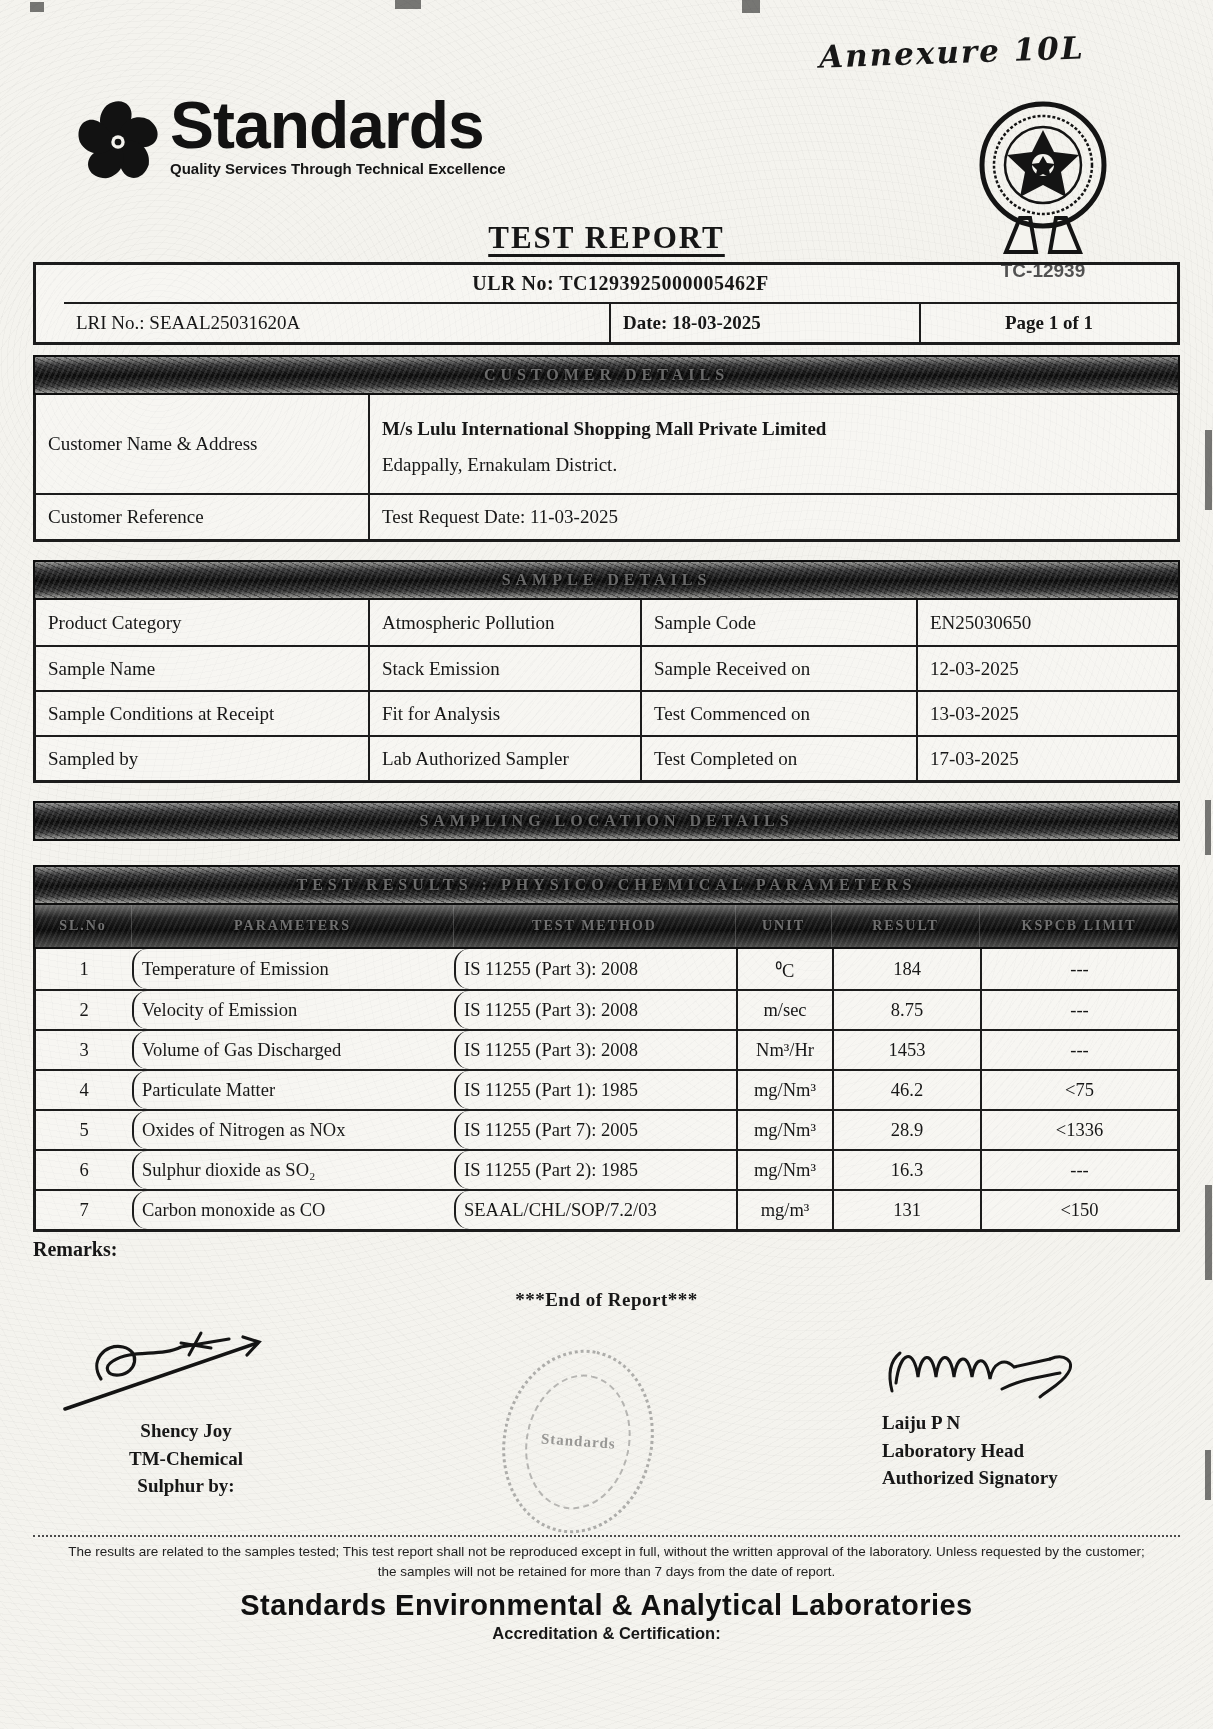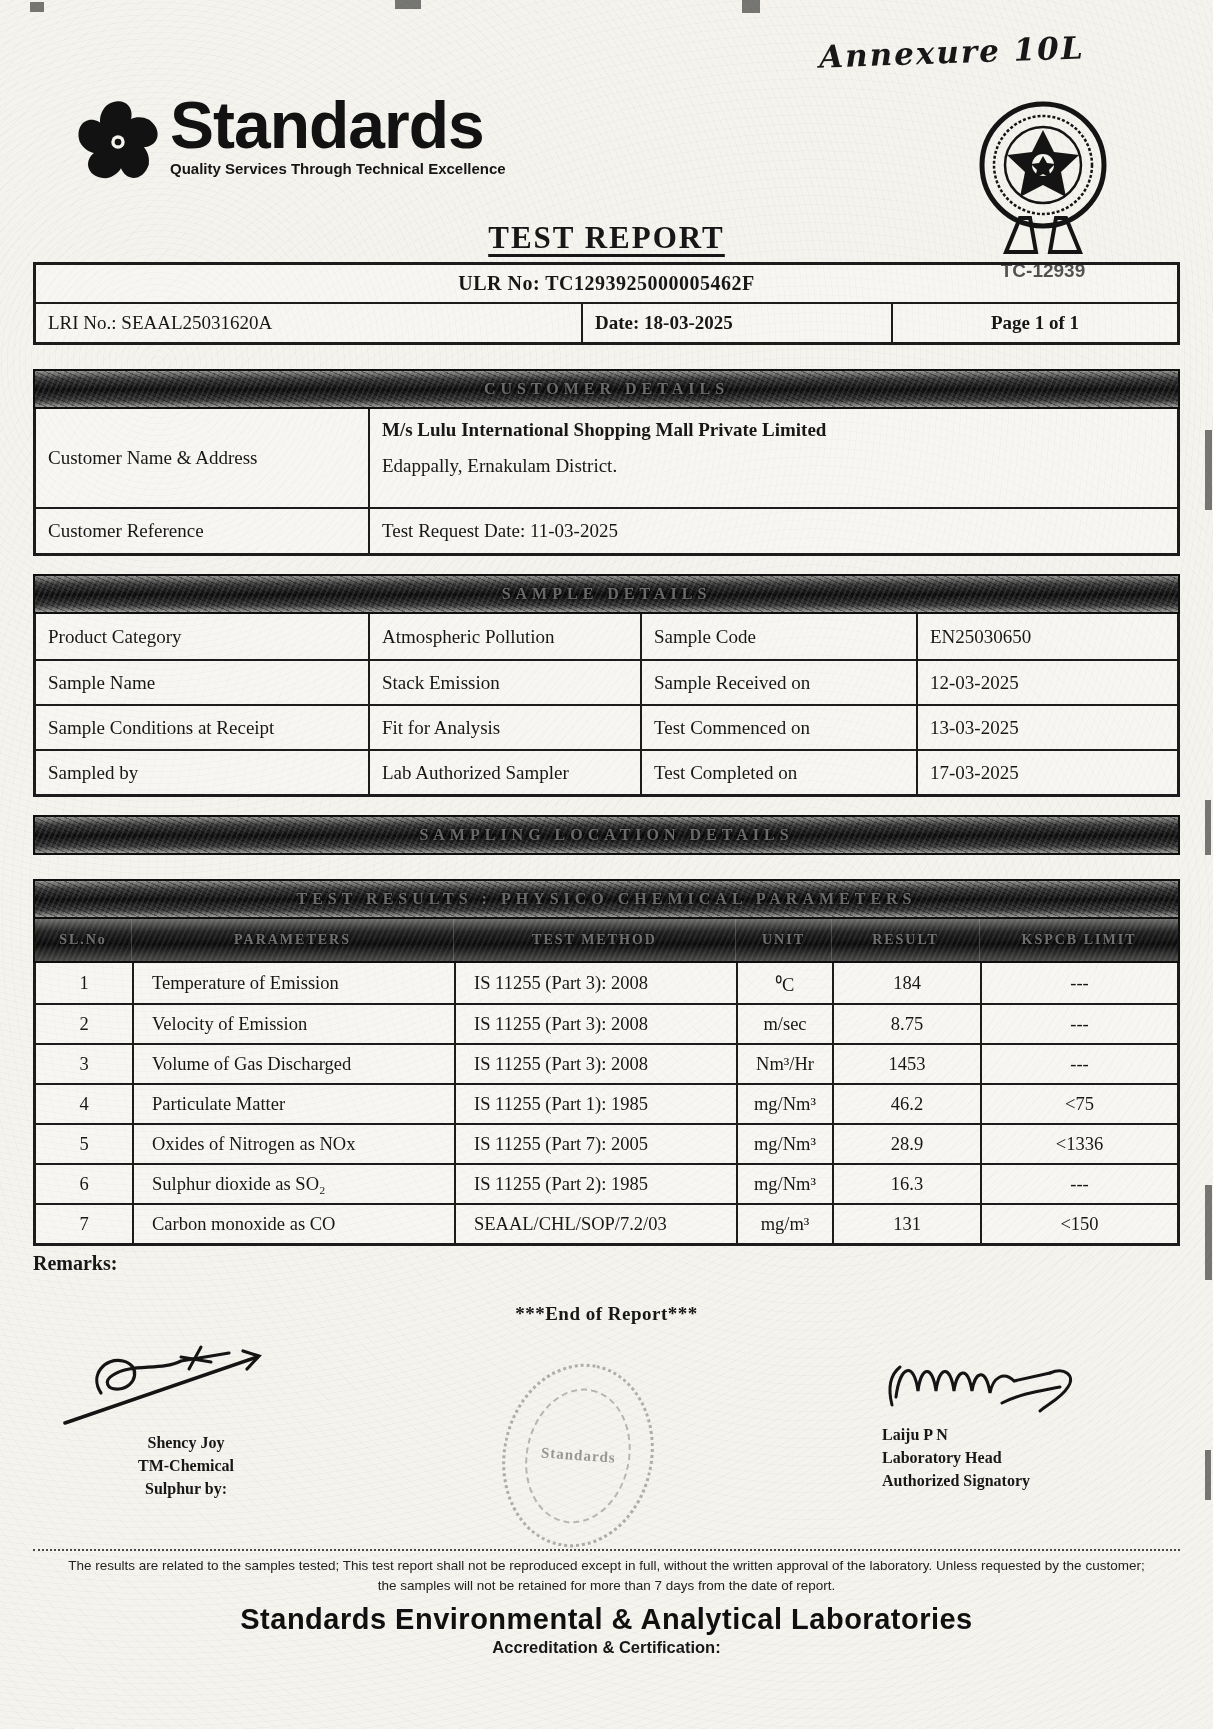--- a/index.html
+++ b/index.html
@@ -77,51 +77,51 @@
       linear-gradient(180deg, #8f8f8d 0%, #39393a 22%, #0d0d0d 52%, #3a3a3a 82%, #999996 100%);
     color:rgba(235,235,235,0.42);
     text-shadow:0 0 3px rgba(0,0,0,0.95), 0 0 7px rgba(0,0,0,0.8);
     font-weight:bold; letter-spacing:5px; font-size:16px;
     font-family:"Liberation Serif", serif;
   }
   .sect { margin-bottom:18px; }
 
   .cust-row1 { grid-template-columns:332px 1fr; min-height:98px; }
   .cust-row2 { grid-template-columns:332px 1fr; min-height:46px; }
-  .cust-val { display:block; padding-top:10px; }
+  .cust-val { display:block; padding-top:23px; }
   .cust-name { font-weight:bold; font-size:19px; margin-bottom:14px; }
 
   .four-col { grid-template-columns:332px 272px 276px 1fr; min-height:45px; }
 
   .res-head {
     height:44px; border:2px solid #0e0e0e; border-top:none;
     display:grid; grid-template-columns:96px 322px 282px 96px 148px 1fr;
     background:
       repeating-linear-gradient(115deg, rgba(255,255,255,0.07) 0 2px, rgba(0,0,0,0) 2px 5px),
       linear-gradient(180deg, #6d6d6c 0%, #222 30%, #0b0b0b 60%, #4a4a49 100%);
   }
   .res-head .hcell {
     display:flex; align-items:center; justify-content:center;
     color:rgba(230,230,230,0.45); font-weight:bold; font-size:14px; letter-spacing:2px;
     text-shadow:0 0 3px rgba(0,0,0,0.95);
     border-left:1px solid rgba(200,200,200,0.25);
   }
   .res-head .hcell:first-child { border-left:none; }
   .res-row { grid-template-columns:96px 322px 282px 96px 148px 1fr; min-height:40px; }
   .res-row .cell { font-size:18.5px; justify-content:center; text-align:center; padding:5px 8px; }
-  .res-row .cell.left { justify-content:flex-start; text-align:left; padding-left:18px; }
+  .res-row .cell.left { justify-content:flex-start; text-align:left; padding-left:8px;border-radius:15px; }
 
   .remarks { font-weight:bold; font-size:20px; margin-top:6px; }
   .endline { text-align:center; font-weight:bold; font-size:19px; margin-top:28px; letter-spacing:0.5px; }
 
   
   .sigzone { position:relative; height:212px; margin-top:10px; }
   .sig-left { position:absolute; left:28px; top:0; width:250px; text-align:center; }
   .sig-right { position:absolute; right:48px; top:6px; width:250px; text-align:left; }
-  .signame { font-weight:bold; font-size:16px; line-height:1.45; }
+  .signame { font-weight:bold; font-size:19px; line-height:1.45; }
   .stamp {
     position:absolute; left:470px; top:28px; width:150px; height:185px;
     border:3px dotted rgba(70,70,70,0.40); border-radius:50%;
     transform:rotate(12deg); display:flex; align-items:center; justify-content:center;
   }
   .stamp-inner {
     width:104px; height:136px; border:2px dashed rgba(70,70,70,0.35); border-radius:50%;
     display:flex; align-items:center; justify-content:center;
   }
   .stamp-text { color:rgba(60,60,60,0.5); font-weight:bold; font-size:15px; transform:rotate(-8deg); letter-spacing:1px; }
@@ -188,21 +188,21 @@
         <path d="M85 56 L89 63 L97 64 L91 70 L93 78 L85 74 L77 78 L79 70 L73 64 L81 63 Z" fill="#141414" stroke="none"></path>
       </g>
     </svg>
     <div class="seal-code">TC-12939</div>
   </div>
 
   <div class="title">TEST REPORT</div>
 
   <div class="content">
 
-    <div class="tbl sect" style="margin-bottom:24px;">
+    <div class="tbl sect" style="margin-bottom:10px;padding-left:28px;">
       <div class="row">
           <div class="cell meta-ulr" style="border-left:none;">ULR No: TC1293925000005462F</div>
         </div>
       <div class="row meta-row">
         <div class="cell">LRI No.: SEAAL25031620A</div>
         <div class="cell b">Date: 18-03-2025</div>
         <div class="cell b" style="justify-content:center;">Page 1 of 1</div>
       </div>
     </div>
 

